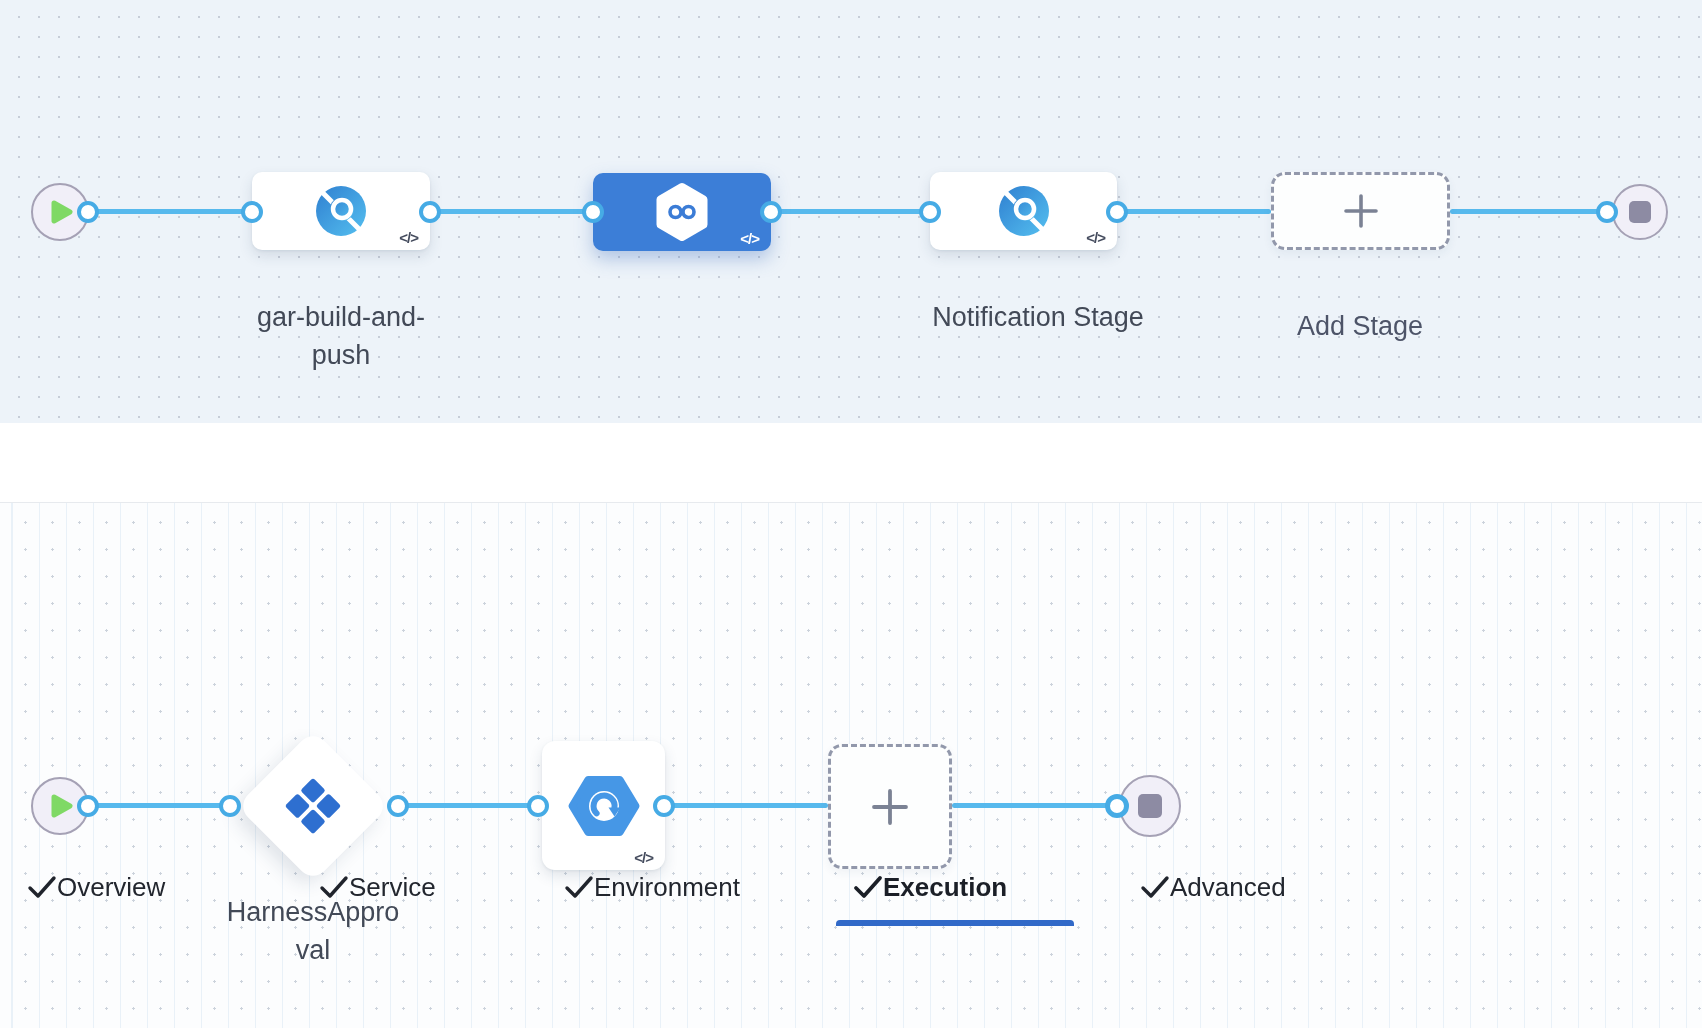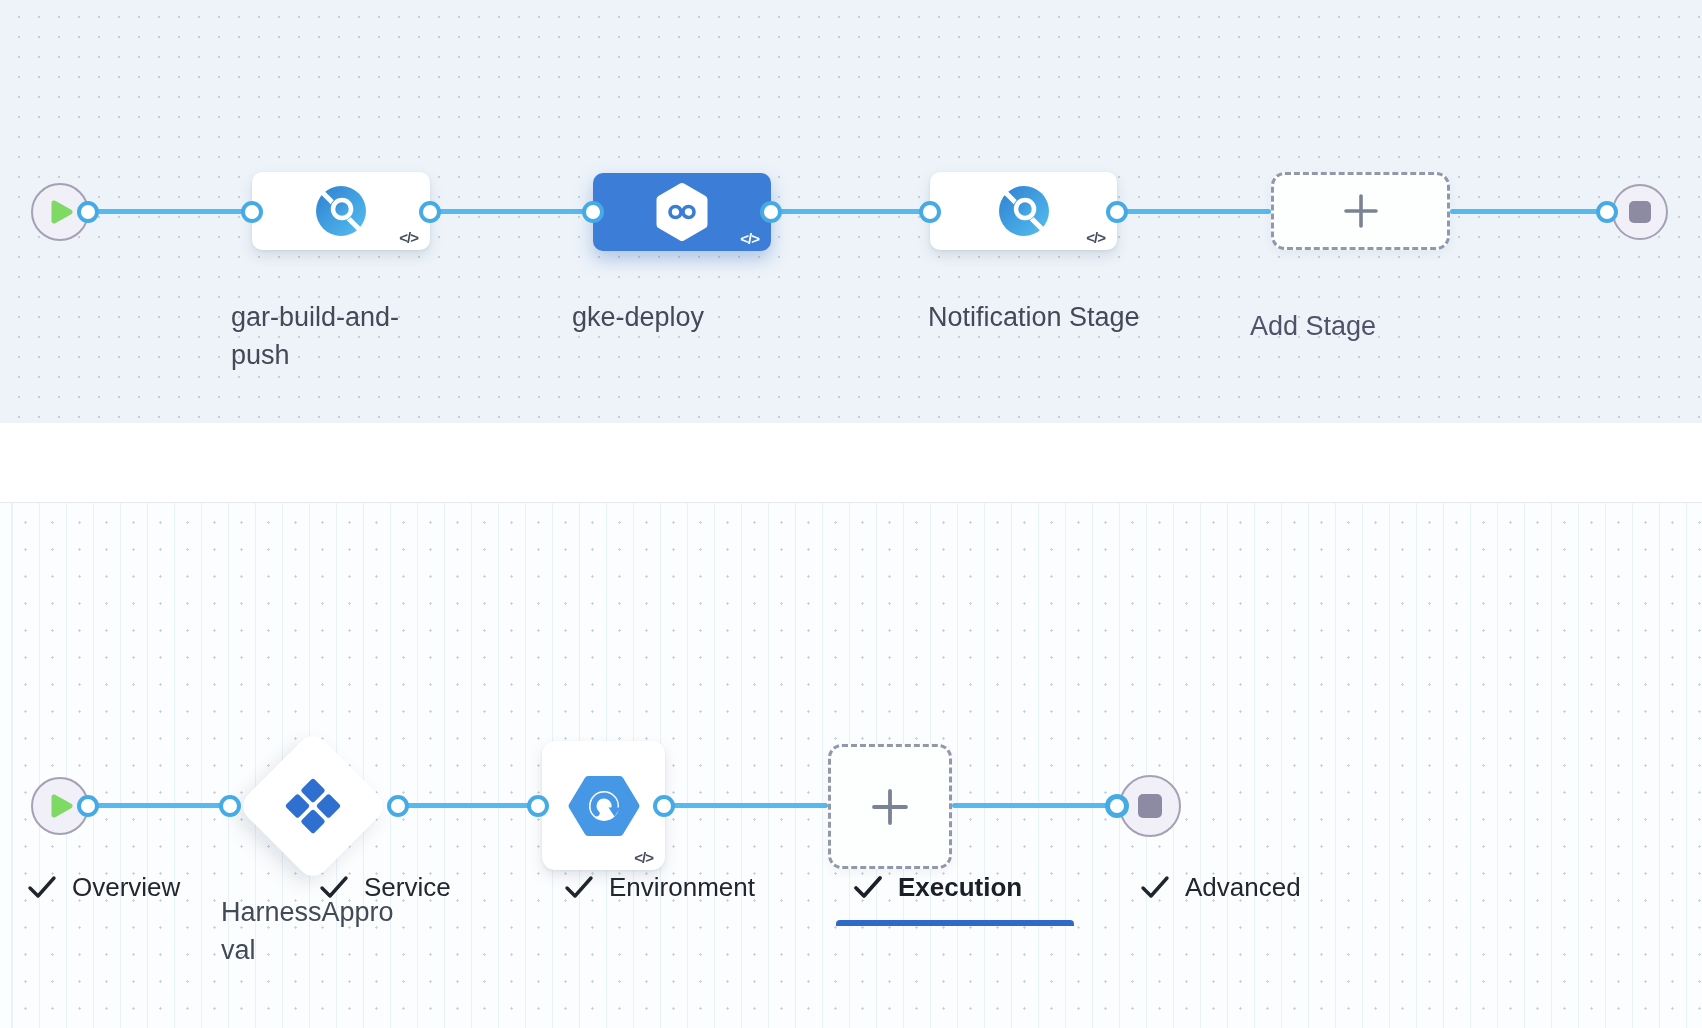--- a/index.html
+++ b/index.html
@@ -21,21 +21,21 @@
       repeating-linear-gradient(90deg,#e9f1f8 0,#e9f1f8 1px,transparent 1px,transparent 27px);
     background-size:27px 27px,auto;
     background-position:12px 6px,12px 0;
   }
 
   
   .tabbar{
     position:absolute;left:0;top:423px;width:1702px;height:80px;
     background:#ffffff;border-bottom:1px solid #e7eaee;box-sizing:border-box;z-index:5;
   }
-  .tab{position:absolute;top:446px;height:36px;display:flex;align-items:center;gap:15px;cursor:pointer;}
+  .tab{position:absolute;top:446px;height:36px;display:flex;align-items:center;cursor:pointer;}
   .tab .tab-label{font-size:26px;color:#22262e;font-weight:500;white-space:nowrap;}
   .tab.active .tab-label{font-weight:700;color:#1b1f27;}
   .tab-underline{
     position:absolute;left:836px;top:497px;width:238px;height:6px;
     background:#3169c8;border-radius:4px 4px 0 0;z-index:6;
   }
 
   
   .conn{position:absolute;height:5px;background:#57b9ed;border-radius:3px;z-index:1;}
   .port{
@@ -71,21 +71,21 @@
     position:absolute;width:108px;height:108px;background:#fff;border-radius:16px;
     transform:rotate(45deg);box-shadow:0 10px 18px rgba(40,60,90,.13);z-index:2;cursor:pointer;
   }
   .diamond-inner{
     position:absolute;left:0;top:0;width:100%;height:100%;
     display:flex;align-items:center;justify-content:center;transform:rotate(-45deg);
   }
 
   .node-label{
     position:absolute;font-size:27px;line-height:38px;color:#424957;
-    text-align:left;z-index:2;
+    text-align:center;z-index:2;
   }
   .node-label.add{color:#4d5468;margin-top:12px;}
   .node-label.breakall{word-break:break-all;}
 </style>
 </head>
 <body>
 
 <div class="screen">
 
   <section class="stage-canvas">
@@ -129,21 +129,20 @@
     <div class="node-label" style="left:231px;top:298px;width:220px;">gar-build-and-push</div>
 
     <div class="stage-card selected" style="left:593px;top:173px;width:178px;height:78px;">
       <svg width="60" height="60" viewBox="-30 -30 60 60">
         <polygon points="0,-25 21.5,-12.5 21.5,12.5 0,25 -21.5,12.5 -21.5,-12.5" fill="#fff" stroke="#fff" stroke-width="8" stroke-linejoin="round"></polygon>
         <circle cx="-6.5" cy="0" r="5.5" fill="none" stroke="#3b7cd6" stroke-width="3.6"></circle>
         <circle cx="6.5" cy="0" r="5.5" fill="none" stroke="#3b7cd6" stroke-width="3.6"></circle>
       </svg>
       <span class="code-glyph">&lt;/&gt;</span>
     </div>
-    <div class="node-label" style="left:572px;top:298px;width:220px;">gke-deploy</div>
 
     <div class="stage-card" style="left:930px;top:172px;width:187px;height:78px;">
       <svg width="52" height="52" viewBox="-26 -26 52 52">
         <defs>
             <linearGradient id="gB" x1="0" y1="0" x2="1" y2="1">
           <stop offset="0" stop-color="#2f7fd0"></stop>
               <stop offset="1" stop-color="#55c0f0"></stop>
         </linearGradient>
           </defs>
         <circle r="25" fill="url(#gB)"></circle>

